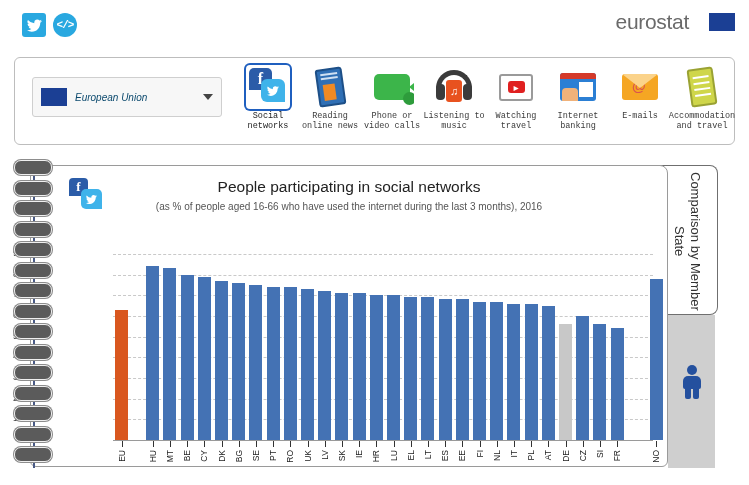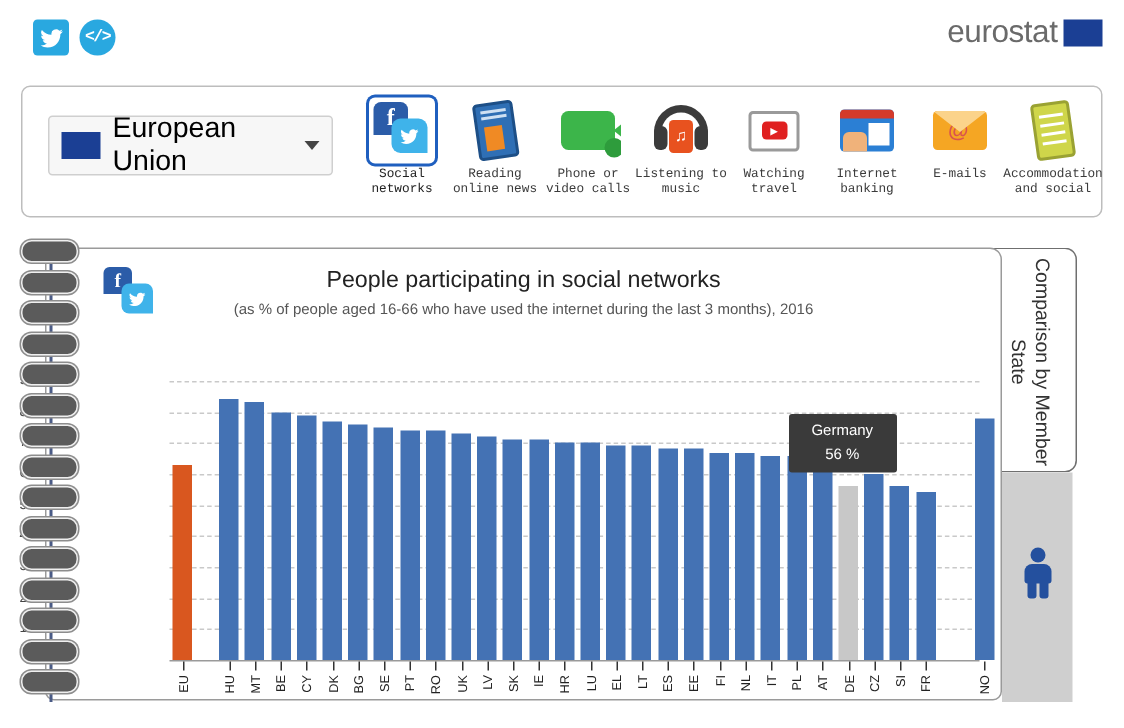--- a/index.html
+++ b/index.html
@@ -19,21 +19,21 @@
     background:#29a8e0;color:#fff;
     display:flex;align-items:center;justify-content:center;
     cursor:pointer;
   }
   #tw-ico{left:22px;top:13px;}
   #embed-ico{left:53px;top:13px;border-radius:50%;font-size:12px;font-weight:bold;}
   #embed-ico .glyph{font-family:"Liberation Mono",monospace;font-size:11px;letter-spacing:-1px;}
 
   #eurostat-logo{
     position:absolute;right:14px;top:10px;
-    display:flex;align-items:center;gap:4px;
+    display:flex;align-items:center;gap:20px;
   }
   #eurostat-logo .word{
     font-size:21px;color:#6a6a6a;letter-spacing:-0.3px;
   }
   .eu-flag{
     background:#1b3f94;position:relative;display:inline-block;
   }
   #eurostat-logo .eu-flag{width:26px;height:18px;}
 
   
@@ -42,21 +42,21 @@
     border:1px solid #bdbdbd;border-radius:6px;background:#fff;
     box-sizing:border-box;
   }
   #country-dropdown{
     position:absolute;left:17px;top:19px;width:190px;height:40px;
     border:1px solid #cfcfcf;background:#f7f7f7;border-radius:3px;
     display:flex;align-items:center;gap:8px;padding:0 8px;box-sizing:border-box;
     cursor:pointer;
   }
   #country-dropdown .eu-flag{width:26px;height:18px;flex:none;}
-  #country-dropdown .cname{font-size:19px;color:#000000;flex:1;}
+  #country-dropdown .cname{font-size:10px;color:#0c4a6e;flex:1;font-style:italic;}
   #country-dropdown .caret{
     width:0;height:0;border-left:5px solid transparent;border-right:5px solid transparent;
     border-top:6px solid #444;
   }
 
   #activity-icons{
     position:absolute;left:222px;top:7px;width:496px;height:76px;
     display:flex;align-items:flex-start;
   }
   .act-item{
@@ -358,21 +358,21 @@
     <div class="act-item">
       <div class="act-thumb">
         <span class="travel">
           <span class="ln" style="top:6px"></span>
             <span class="ln" style="top:12px"></span>
           <span class="ln" style="top:18px"></span>
             <span class="ln" style="top:24px"></span>
         </span>
       </div>
       <div class="act-label">Accommodation
-and social</div>
+and travel</div>
     </div>
 
   </div>
 </div>
 
 <div id="right-tab">
   <div class="vtxt">Comparison by
 Member State</div>
 </div>
 <div id="right-panel"></div>
@@ -500,24 +500,20 @@
     <div class="xtick" style="left: 534.5px;"></div>
     <div class="xlabel" style="left: 529.5px;">DE</div>
     <div class="xtick" style="left: 551.7px;"></div>
     <div class="xlabel" style="left: 546.7px;">CZ</div>
     <div class="xtick" style="left: 568.9px;"></div>
     <div class="xlabel" style="left: 563.9px;">SI</div>
     <div class="xtick" style="left: 586.1px;"></div>
     <div class="xlabel" style="left: 581.1px;">FR</div>
     <div class="xtick" style="left: 625.3px;"></div>
     <div class="xlabel" style="left: 620.3px;">NO</div>
-    <div id="tooltip" style="width: 72px; box-sizing: border-box; left: 494.5px; top: 110.267px;">
-      <div class="tt-name">Germany</div>
-      <div class="tt-val">56 %</div>
-    </div>
   </div>
 
 <div id="spiral">
   <div class="wire"></div>
 <div class="ring" style="top: 0px;"></div>
     <div class="ring" style="top: 20.5px;"></div>
     <div class="ring" style="top: 41px;"></div>
     <div class="ring" style="top: 61.5px;"></div>
     <div class="ring" style="top: 82px;"></div>
     <div class="ring" style="top: 102.5px;"></div>

